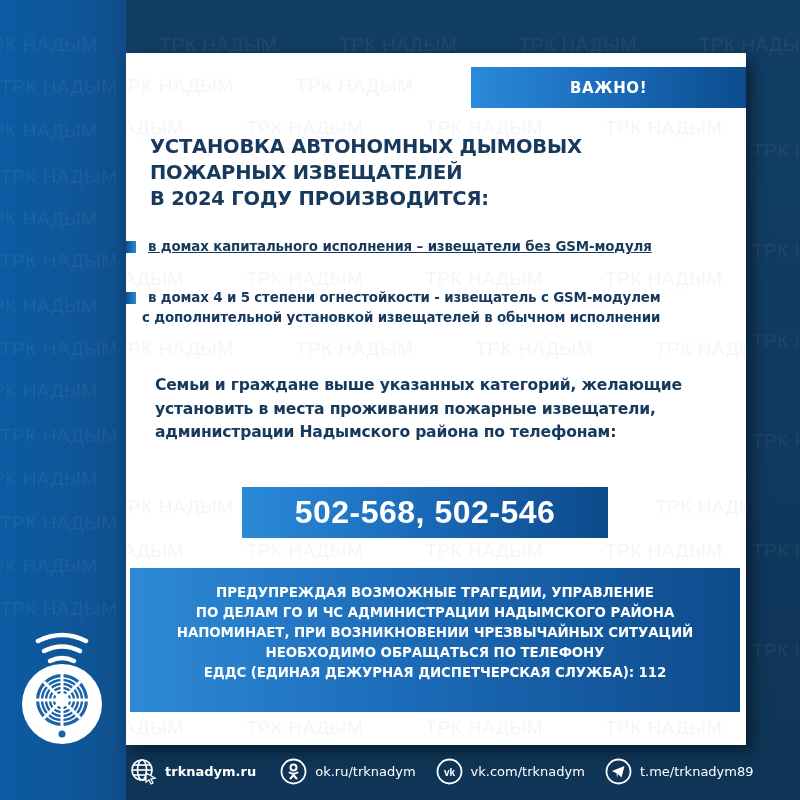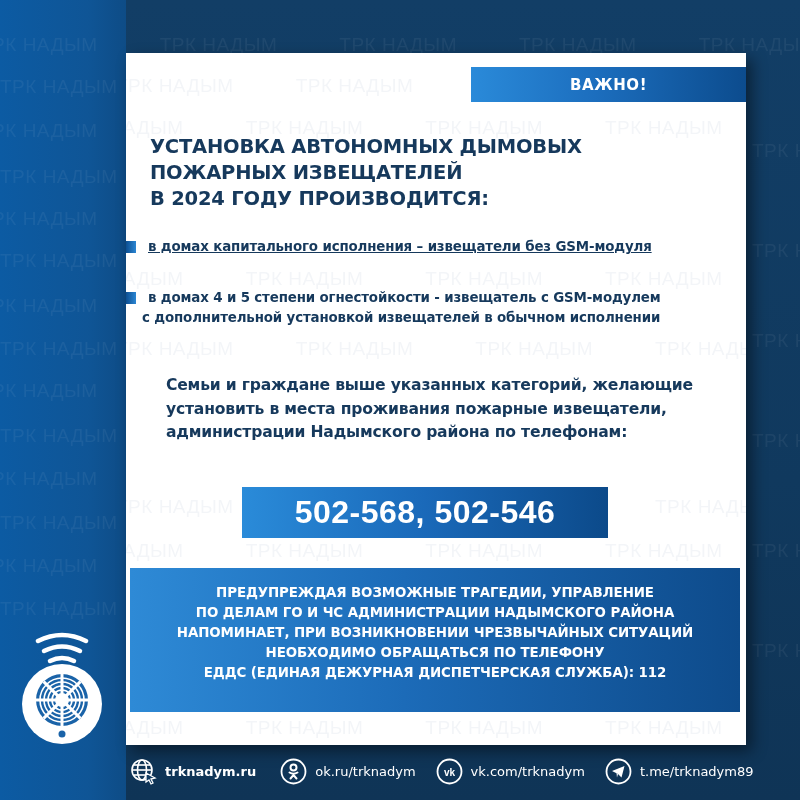--- a/index.html
+++ b/index.html
@@ -30,42 +30,42 @@
 
   .card {
     position: absolute; left: 126px; top: 53px; width: 620px; height: 692px;
     background: #ffffff;
     box-shadow: 6px 6px 14px rgba(0,0,0,0.45);
     overflow: hidden;
   }
   .card .wm-row { color: rgba(20,60,110,0.05); }
 
   .important-banner {
-    position: absolute; left: 345px; top: 14px; width: 275px; height: 35px;
+    position: absolute; left: 345px; top: 14px; width: 275px; height: 41px;
     background: linear-gradient(90deg, #2a8ad9 0%, #1c6ebe 45%, #0c4c8e 100%);
     display: flex; align-items: center; justify-content: center;
     color: #fff; font-weight: bold; font-size: 15px; letter-spacing: 0.6px;
   }
   .title {
     position: absolute; left: 24px; top: 81px; width: 560px;
     color: #16395c; font-weight: bold; font-size: 19.5px; line-height: 26px;
     font-family: "DejaVu Sans", sans-serif; letter-spacing: -0.2px;
   }
   .bullet {
     position: absolute; left: 0; width: 620px;
     color: #16395c; font-weight: bold; font-size: 13.4px; line-height: 20px;
     letter-spacing: -0.15px;
   }
   .bullet .marker {
     position: absolute; left: 0; width: 10px; height: 12px;
     background: linear-gradient(90deg, #0d4f92, #2b86d3);
   }
   .bullet .text { position: absolute; left: 22px; white-space: nowrap; }
   .para {
-    position: absolute; left: 40px; top: 321px; width: 590px;
+    position: absolute; left: 29px; top: 321px; width: 590px;
     color: #16395c; font-weight: bold; font-size: 15.6px; line-height: 23.5px;
     letter-spacing: -0.2px;
   }
   .phone-banner {
     position: absolute; left: 116px; top: 434px; width: 366px; height: 51px;
     background: linear-gradient(90deg, #2a8bd9 0%, #1a69b9 50%, #0c4a8a 100%);
     display: flex; align-items: center; justify-content: center;
     color: #fff; font-size: 32px; font-weight: bold; letter-spacing: 0.5px;
     font-family: "Liberation Sans", sans-serif;
   }

